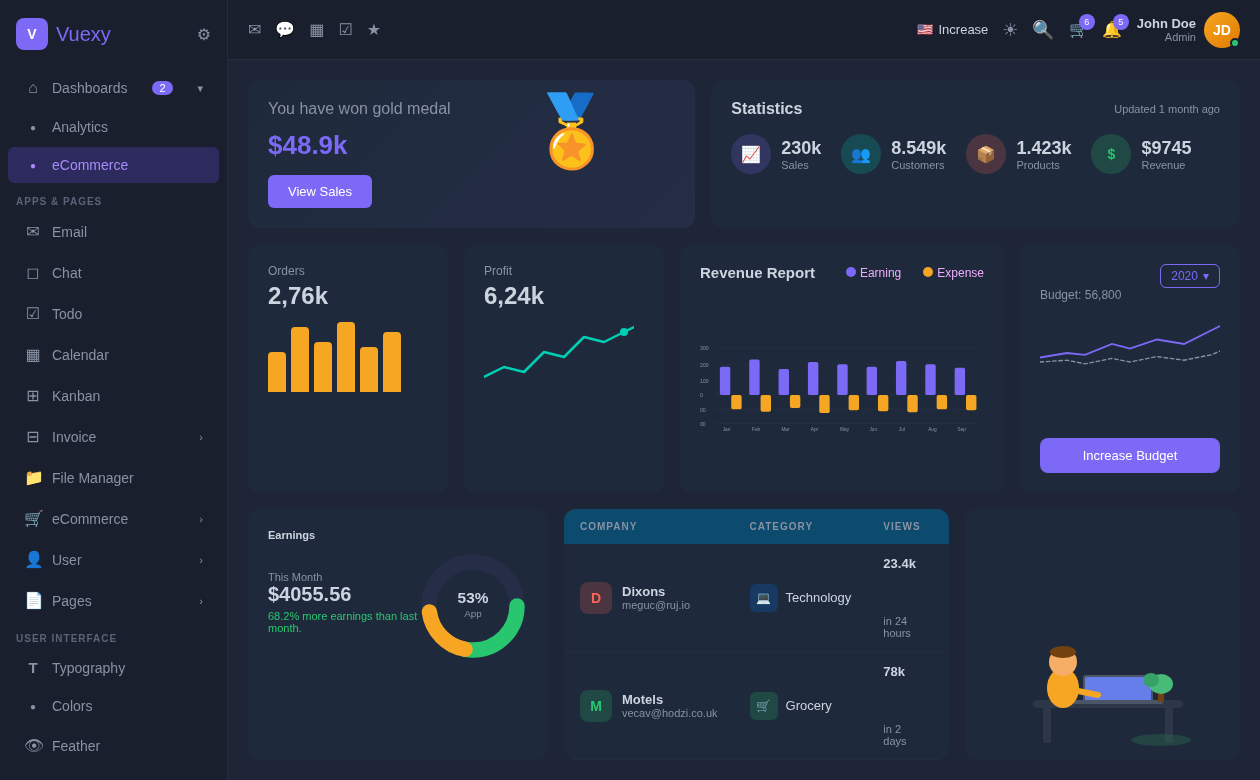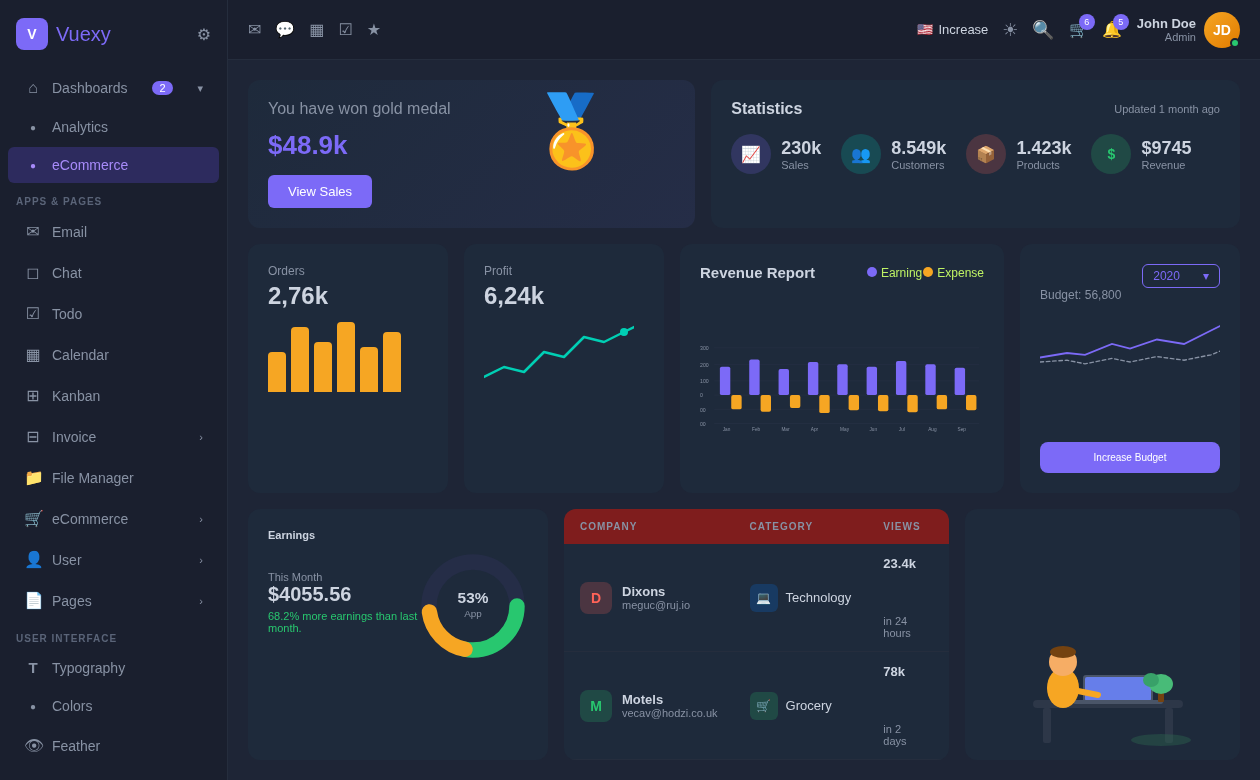--- a/index.html
+++ b/index.html
@@ -71,46 +71,46 @@
     .card-label { font-size: 12px; color: #8892a4; margin-bottom: 4px; }
     .card-value { font-size: 24px; font-weight: 700; color: #cdd4e0; margin-bottom: 12px; }
     .mini-bars { display: flex; align-items: flex-end; gap: 5px; height: 70px; margin-top: 8px; }
     .mini-bar { width: 18px; border-radius: 4px 4px 0 0; }
     .mini-line-chart { height: 70px; margin-top: 8px; }
 
     
     .revenue-card { flex: 1; }
     .revenue-header { display: flex; justify-content: space-between; align-items: center; margin-bottom: 12px; }
     .revenue-title { font-size: 15px; font-weight: 600; color: #cdd4e0; }
-    .legend { display: flex; gap: 1px; align-items: center; font-size: 12px; color: #bef264; }
+    .legend { display: flex; gap: 22px; align-items: center; font-size: 12px; color: #f0abfc; }
     .legend-dot { width: 10px; height: 10px; border-radius: 50%; display: inline-block; margin-right: 4px; }
     .chart-area { height: 180px; position: relative; }
 
     
     .budget-card { width: 220px; min-width: 220px; display: flex; flex-direction: column; }
-    .budget-year { border: 1px solid #7c6af7; color: #7c6af7; padding: 4px 10px; border-radius: 6px; font-size: 12px; cursor: pointer; display: inline-flex; align-items: center; gap: 23px; }
+    .budget-year { border: 1px solid #7c6af7; color: #7c6af7; padding: 4px 10px; border-radius: 6px; font-size: 12px; cursor: pointer; display: inline-flex; align-items: center; gap: 5px; }
     .budget-amount { font-size: 26px; font-weight: 700; color: #cdd4e0; margin: 12px 0 4px; }
     .budget-sub { font-size: 12px; color: #8892a4; margin-bottom: 12px; }
     .budget-mini-chart { height: 60px; margin-bottom: 12px; }
-    .btn-increase { background: #7c6af7; color: white; border: none; padding: 10px 18px; border-radius: 8px; font-size: 10px; cursor: pointer; font-weight: 500; width: 100%; margin-top: auto; }
+    .btn-increase { background: #7c6af7; color: white; border: none; padding: 10px 18px; border-radius: 8px; font-size: 13px; cursor: pointer; font-weight: 500; width: 100%; margin-top: auto; }
 
     
     .earnings-card { width: 300px; min-width: 280px; }
     .earnings-title { font-size: 11px; font-weight: 600; color: #cdd4e0; margin-bottom: 2px; }
     .earnings-month { font-size: 11px; color: #8892a4; }
     .earnings-amount { font-size: 20px; font-weight: 700; color: #cdd4e0; margin-bottom: 4px; }
     .earnings-note { font-size: 11px; color: #8892a4; }
     .earnings-note span { color: #28c76f; }
     .donut-area { display: flex; align-items: center; justify-content: center; margin-top: 8px; }
 
     
     .table-card { background: #1e2a3b; border-radius: 12px; overflow: hidden; }
     .table-wrap { overflow-x: auto; }
     table { width: 100%; border-collapse: collapse; font-size: 13px; }
-    thead tr { background: #7f1d1d; }
+    thead tr { background: #0c4a6e; }
     th { padding: 12px 16px; text-align: left; font-size: 10px; font-weight: 600; color: #8892a4; letter-spacing: 1px; text-transform: uppercase; }
     td { padding: 12px 16px; border-bottom: 1px solid #252d3d; color: #cdd4e0; }
     .company-name { font-weight: 600; font-size: 13px; }
     .company-email { font-size: 11px; color: #8892a4; }
     .company-icon { width: 32px; height: 32px; border-radius: 8px; display: flex; align-items: center; justify-content: center; font-size: 14px; margin-right: 10px; }
     .company-icon.red { background: rgba(255,99,88,0.2); }
     .company-icon.green { background: rgba(40,199,111,0.2); }
     .cat-icon { width: 28px; height: 28px; border-radius: 6px; display: flex; align-items: center; justify-content: center; font-size: 12px; margin-right: 8px; }
     .cat-icon.blue { background: rgba(0,125,255,0.2); color: #007dff; }
     .cat-icon.green2 { background: rgba(40,199,111,0.2); color: #28c76f; }

